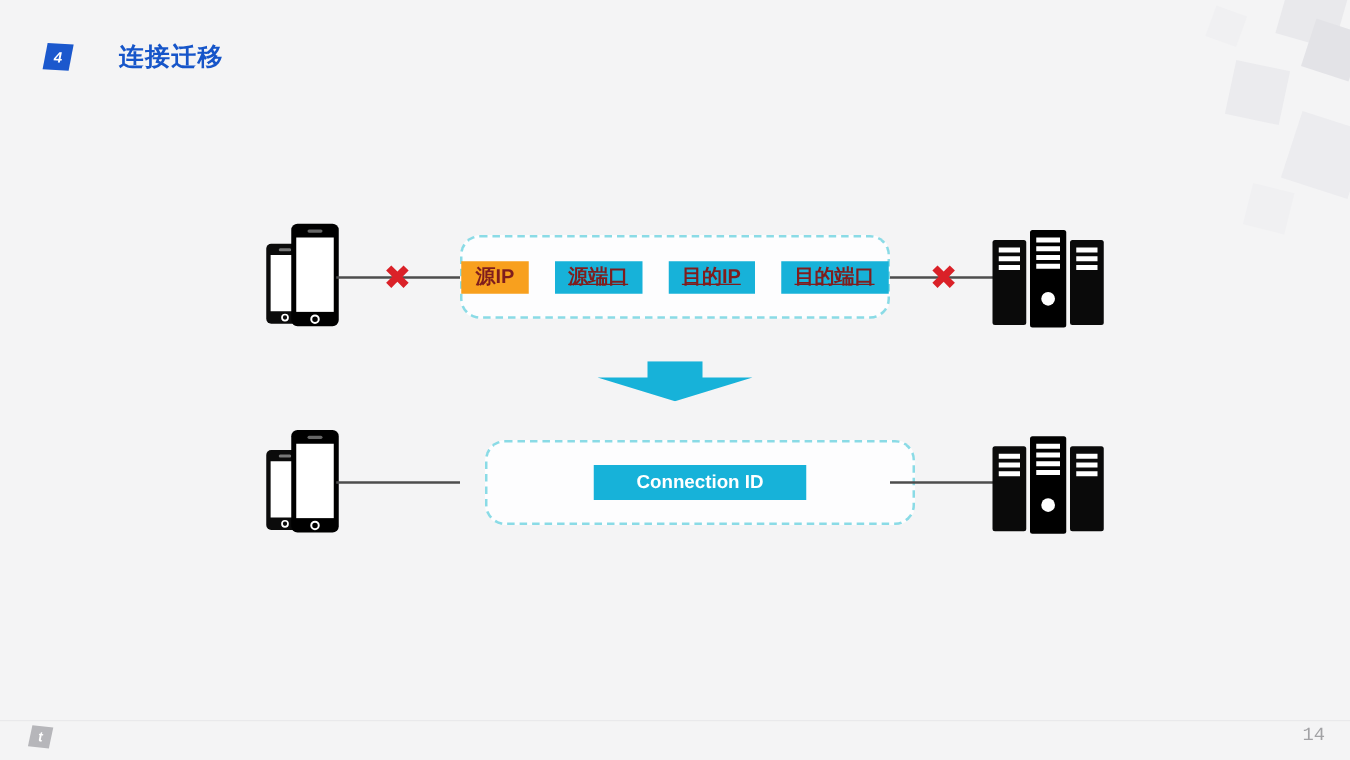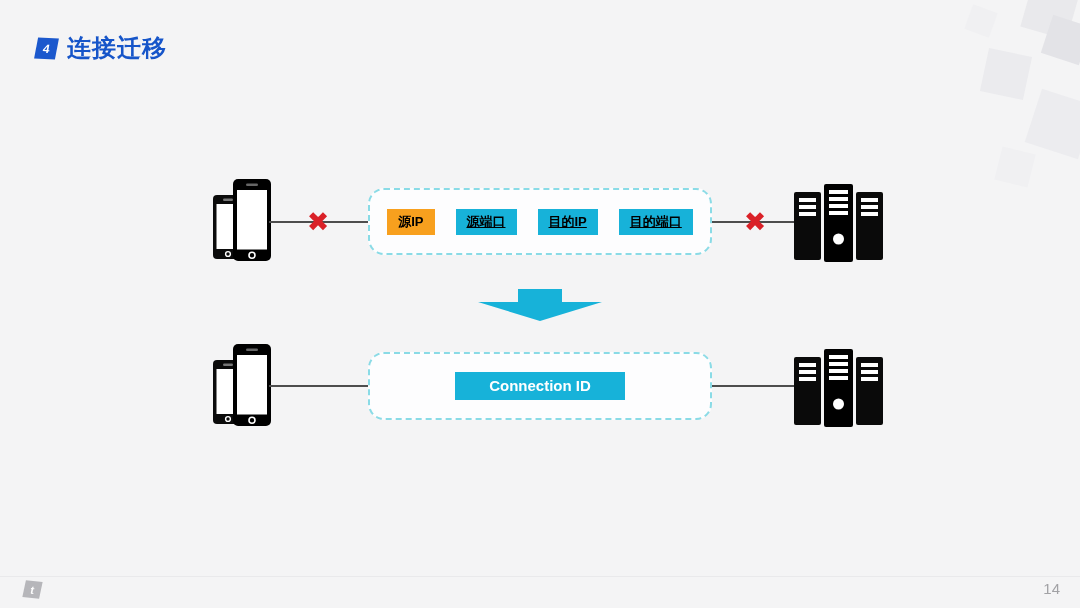--- a/index.html
+++ b/index.html
@@ -9,50 +9,50 @@
     overflow:hidden;
   }
   
   .header{position:absolute;left:36px;top:32px;display:flex;align-items:center;gap:10px;}
   .header-num{
     width:21px;height:21px;background:#1b58cd;color:#fff;
     display:flex;align-items:center;justify-content:center;
     font-size:12px;font-weight:bold;
     transform:skewX(-8deg) rotate(3deg);
   }
-  .header-title{color:#1655c9;font-size:24px;font-weight:bold;letter-spacing:1px;}
+  .header-title{color:#1655c9;font-size:20px;font-weight:bold;letter-spacing:1px;margin-left:28px;}
   
   .deco{position:absolute;}
   .deco .sq{position:absolute;}
   
   .row-line{position:absolute;height:2px;background:#4d4d4d;}
   .x-mark{
     position:absolute;color:#da2128;font-size:27px;font-weight:bold;
     line-height:30px;width:34px;text-align:center;
   }
   .dash-box{
     position:absolute;border:2px dashed #8adbe6;border-radius:16px;
     background:#fdfdfe;display:flex;align-items:center;justify-content:center;
     box-sizing:border-box;
   }
   .badge{
-    color:#000000;font-weight:bold;font-size:13px;
+    color:#7f1d1d;font-weight:bold;font-size:16px;
     padding:5px 11px;white-space:nowrap;line-height:16px;
   }
   .badge.cyan{background:#17b2d9;text-decoration:underline;}
   .badge.orange{background:#f8a01e;}
   .badge-row{display:flex;gap:21px;}
   .conn-badge{
     background:#17b2d9;color:#fff;font-weight:bold;font-size:15px;
     padding:6px 0;width:170px;text-align:center;line-height:16px;
   }
   .device{position:absolute;}
   
   .footer-line{position:absolute;left:0;top:576px;width:1080px;height:1px;background:#e9e9eb;}
-  .page-num{position:absolute;right:20px;top:580px;color:#a2a2a5;font-size:15px;}
+  .page-num{position:absolute;right:20px;top:580px;color:#a2a2a5;font-size:15px;font-family:Liberation Mono, monospace;}
   .logo{
     position:absolute;left:24px;top:581px;width:17px;height:17px;
     background:#b6b6ba;transform:skewX(-6deg) rotate(6deg);
     color:#fff;font-size:11px;font-weight:bold;
     display:flex;align-items:center;justify-content:center;
   }
 </style>
 </head>
 <body>
 
@@ -133,21 +133,21 @@
       <circle cx="17" cy="77" r="2.4" fill="none" stroke="#fff" stroke-width="1.4"></circle>
       <rect x="22" y="2" width="38" height="82" rx="5" fill="#000"></rect>
       <rect x="26" y="13" width="30" height="59.5" fill="#fff"></rect>
       <rect x="35" y="6.5" width="12" height="2.6" rx="1.3" fill="#666"></rect>
       <circle cx="41" cy="78.3" r="3" fill="none" stroke="#fff" stroke-width="1.6"></circle>
     </svg>
   </div>
 
   <div class="row-line" style="left:269px;top:385px;width:99px;"></div>
 
-  <div class="dash-box" style="left:368px;top:352px;width:344px;height:68px;">
+  <div class="dash-box" style="left:388px;top:352px;width:344px;height:68px;">
     <div class="conn-badge">Connection ID</div>
   </div>
 
   <div class="row-line" style="left:712px;top:385px;width:83px;"></div>
 
   <div class="device" style="left:793px;top:347px;">
     <svg width="92" height="82" viewBox="0 0 92 82">
       <rect x="1" y="10" width="27" height="68" rx="2" fill="#0a0a0a"></rect>
       <rect x="6" y="16" width="17" height="4" fill="#fff"></rect>
       <rect x="6" y="23" width="17" height="4" fill="#fff"></rect>

